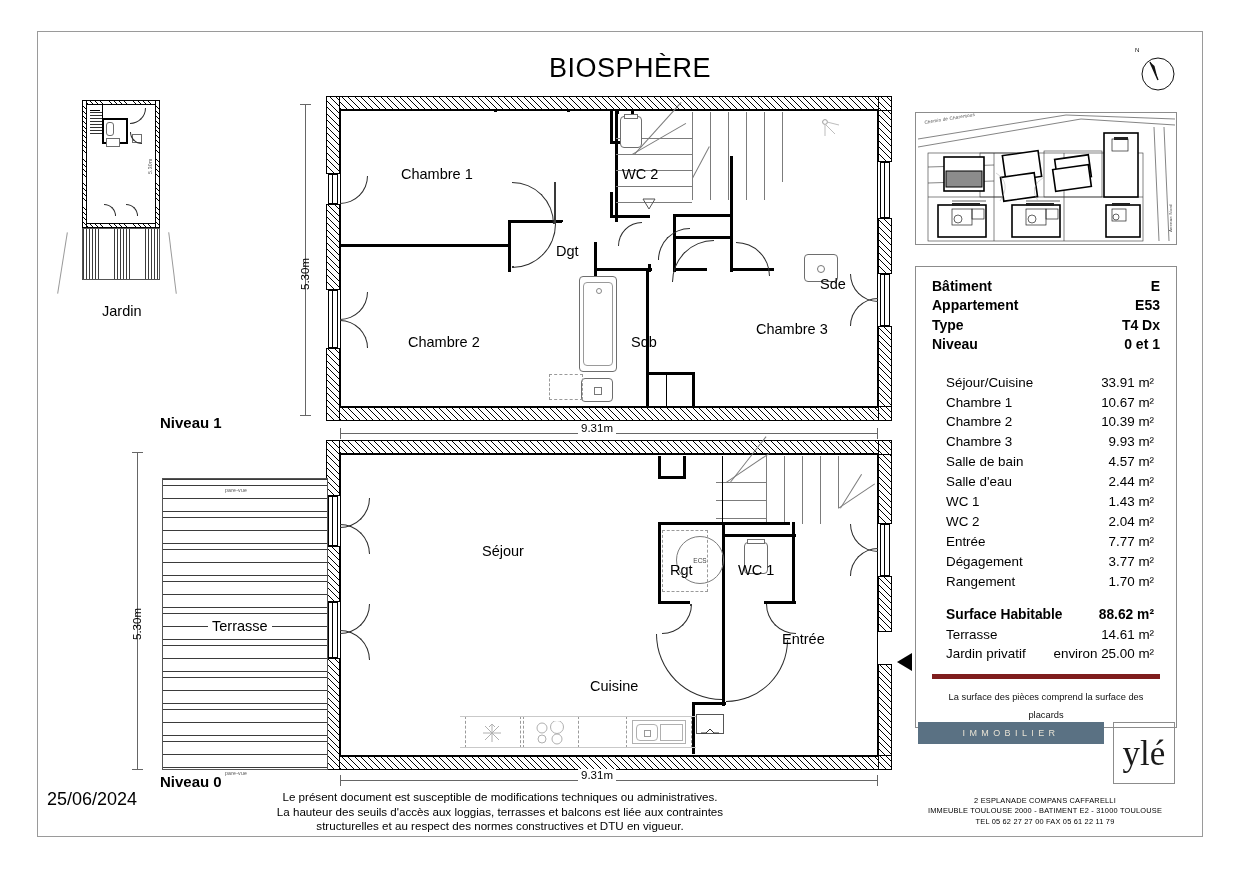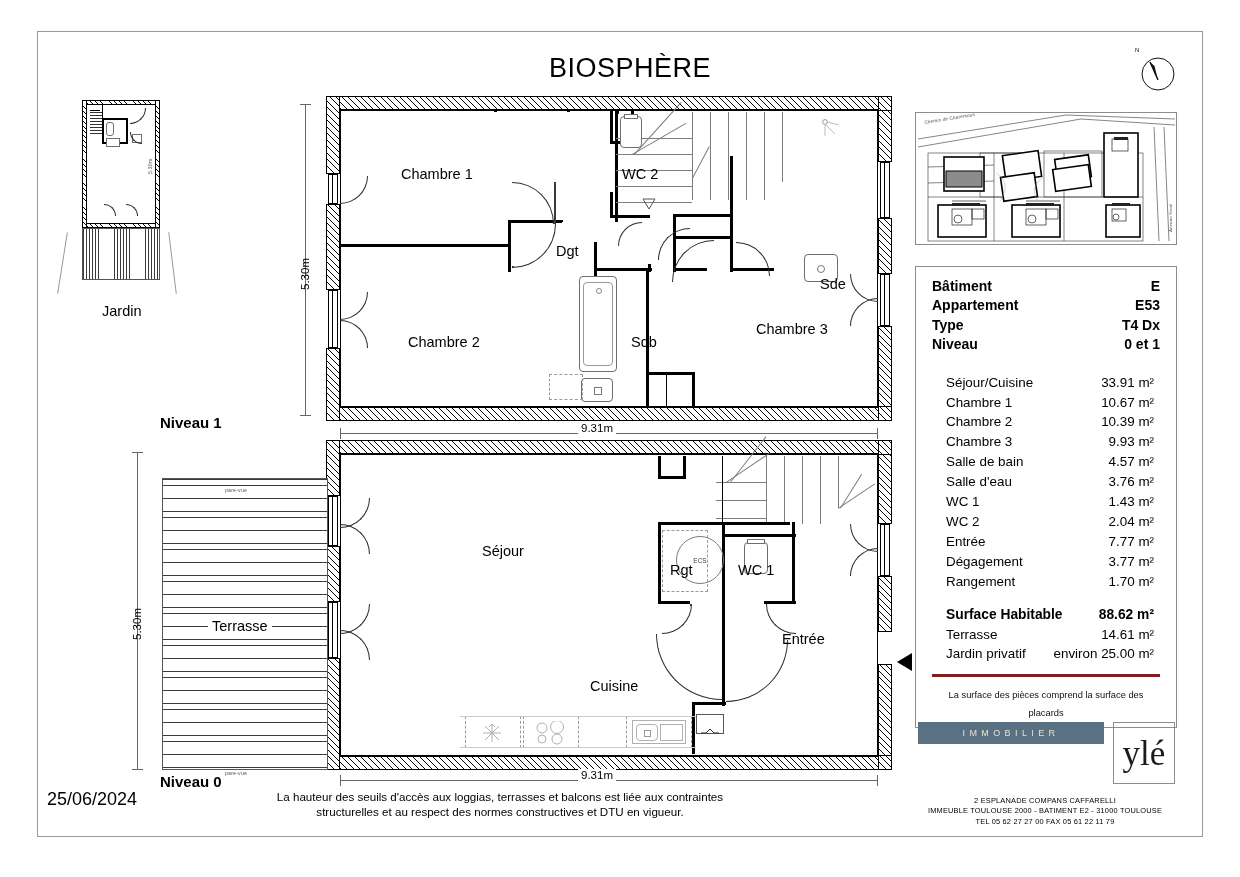--- a/index.html
+++ b/index.html
@@ -470,21 +470,21 @@
        <div class="arow">
             <span>Chambre 3</span>
             <span>9.93 m²</span>
           </div>
        <div class="arow">
             <span>Salle de bain</span>
             <span>4.57 m²</span>
           </div>
        <div class="arow">
             <span>Salle d'eau</span>
-            <span>3.76 m²</span>
+            <span>2.44 m²</span>
           </div>
        <div class="arow">
             <span>WC 1</span>
             <span>1.43 m²</span>
           </div>
        <div class="arow">
             <span>WC 2</span>
             <span>2.04 m²</span>
           </div>
        <div class="arow">
@@ -506,38 +506,39 @@
           </div>
        <div class="arow">
             <span>Terrasse</span>
             <span>14.61 m²</span>
           </div>
        <div class="arow">
             <span>Jardin privatif</span>
             <span>environ 25.00 m²</span>
           </div>
      </div>
-     <div style="margin-top:10px;border-top:3px solid #7f1d1d;padding-top:7px;text-align:center;">
+     <div style="margin-top:10px;border-top:5px solid #7f1d1d;padding-top:7px;text-align:center;">
        <span class="note">La surface des pièces comprend la surface des placards</span>
      </div>
    </div>
  </div>
 
  <div class="abs" style="left:918px;top:722px;width:186px;height:66px;">
    <div class="gc-bot" style="height:22px;">
      <span class="gc-imm">IMMOBILIER</span>
    </div>
  </div>
  <div class="abs" style="left:1113px;top:722px;width:62px;height:62px;border:1px solid #8c8c8c;box-sizing:border-box;display:flex;align-items:center;justify-content:center;">
    <span class="yle">ylé</span>
  </div>
  <div class="abs addr" style="left:905px;top:796px;width:280px;">
    <div>2 ESPLANADE COMPANS CAFFARELLI</div>
    <div>IMMEUBLE TOULOUSE 2000 - BATIMENT E2 - 31000 TOULOUSE</div>
    <div>TEL 05 62 27 27 00      FAX 05 61 22 11 79</div>
  </div>
 
  <div class="abs foot" style="left:200px;top:790px;width:600px;">
+   <div>Le présent document est susceptible de modifications techniques ou administratives.</div>
    <div>La hauteur des seuils d'accès aux loggias, terrasses et balcons est liée aux contraintes</div>
    <div>structurelles et au respect des normes constructives et DTU en vigueur.</div>
  </div>
  <div class="abs" style="left:47px;top:789px;font-size:18px;">25/06/2024</div>
 </div>
 
 </body></html>

